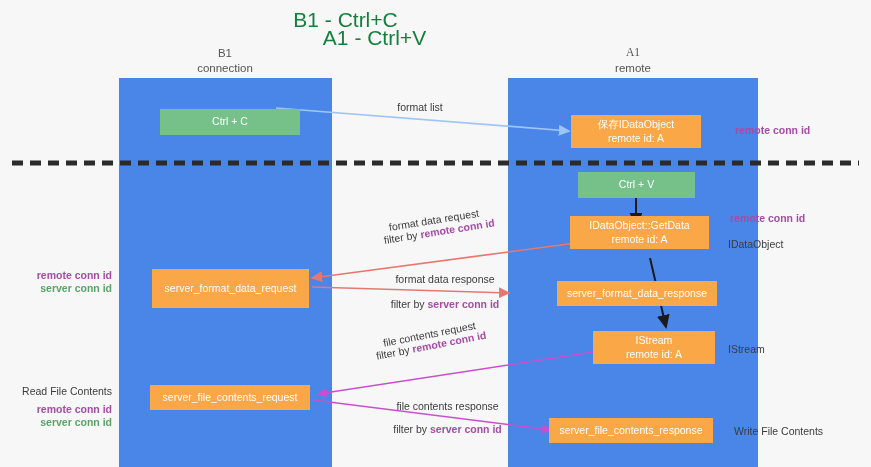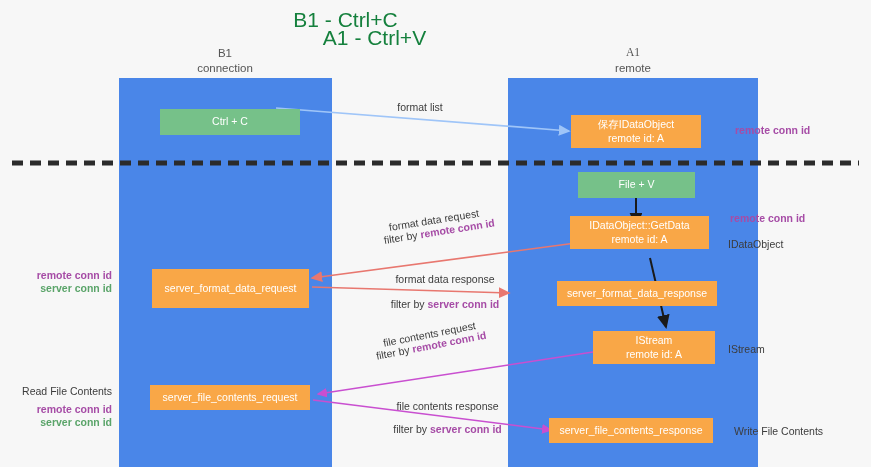--- a/index.html
+++ b/index.html
@@ -94,21 +94,21 @@
   <div class="node greenbox" style="left:160px;top:95px;width:140px;height:26px;margin-top:14px;">
     <span>Ctrl + C</span>
   </div>
 
   <div class="node orange" style="left:571px;top:115px;width:130px;height:33px;">
     <span>保存IDataObject</span>
     <span>remote id: A</span>
   </div>
 
   <div class="node greenbox" style="left:578px;top:172px;width:117px;height:26px;">
-    <span>File + V</span>
+    <span>Ctrl + V</span>
   </div>
 
   <div class="node orange" style="left:570px;top:216px;width:139px;height:33px;">
     <span>IDataObject::GetData</span>
     <span>remote id: A</span>
   </div>
 
   <div class="node orange" style="left:152px;top:269px;width:157px;height:39px;">
     <span>server_format_data_request</span>
   </div>

